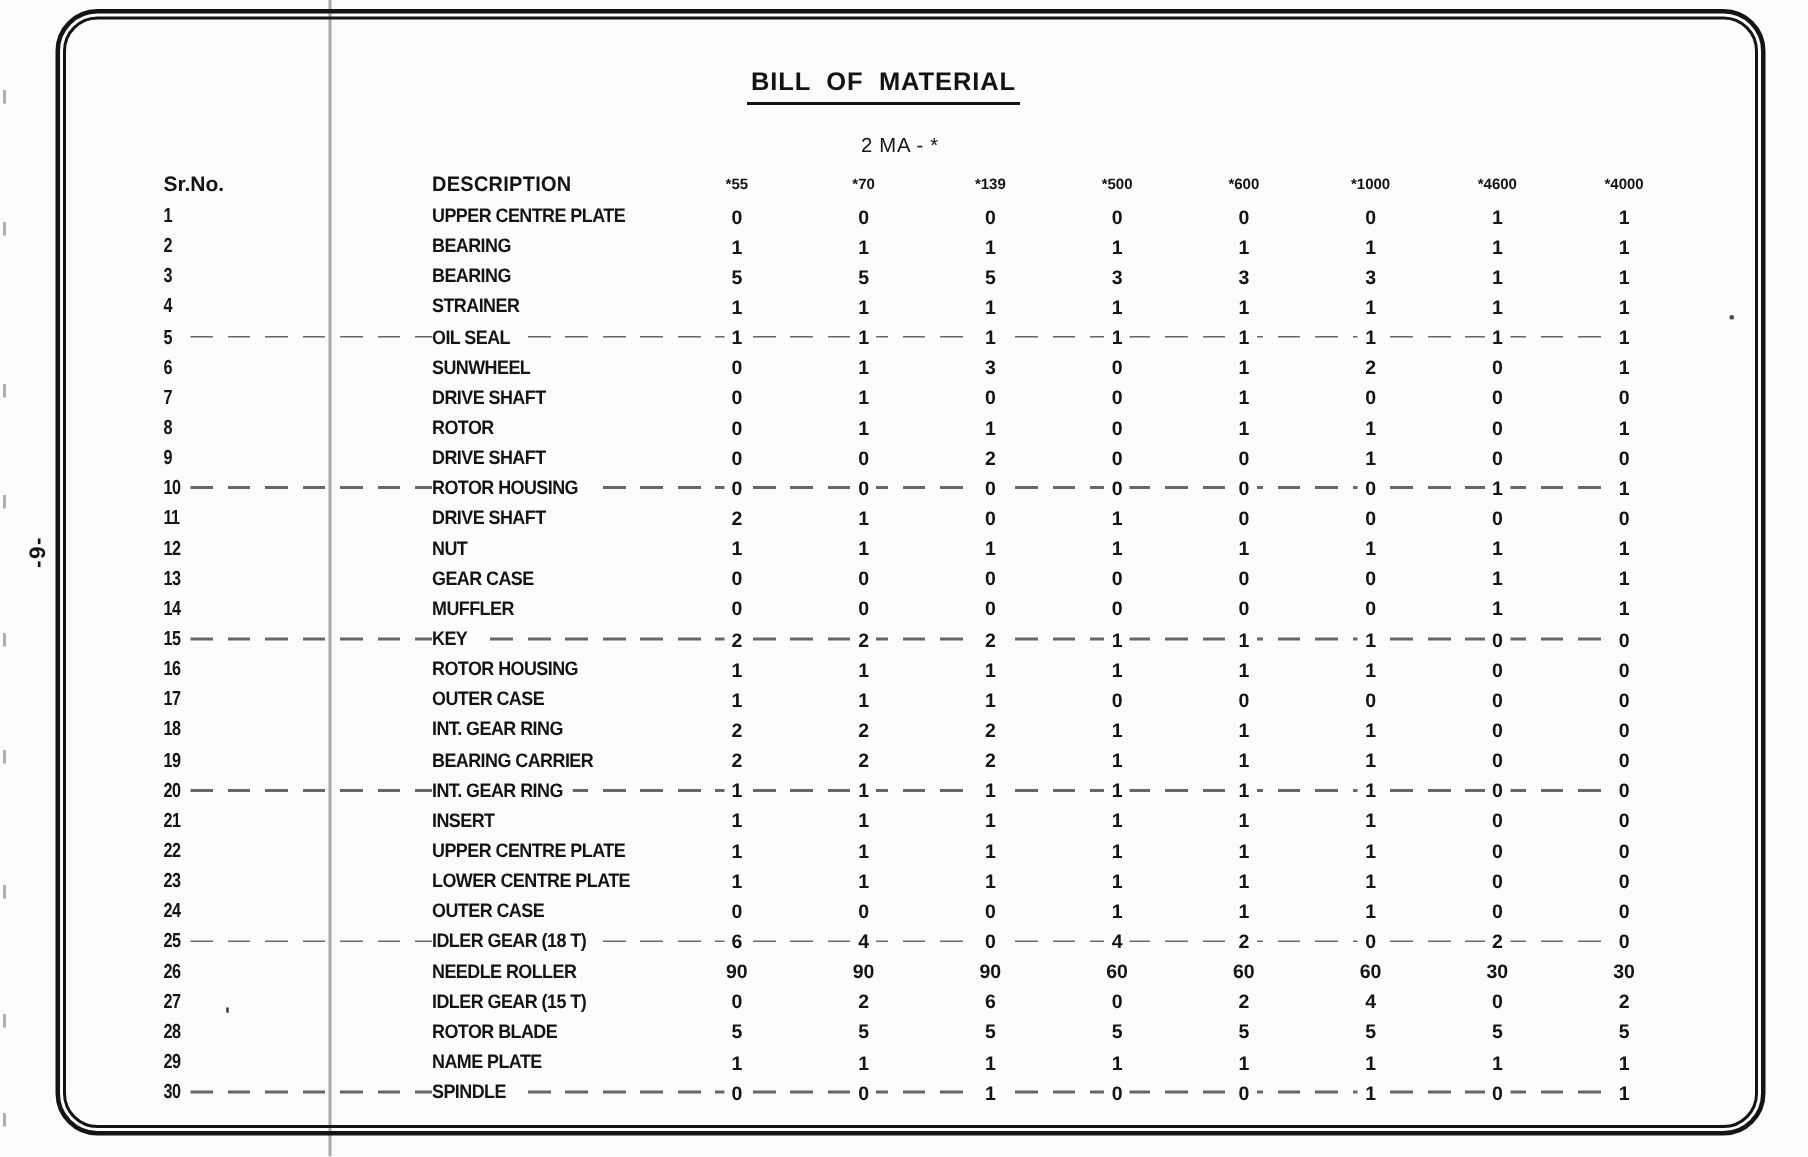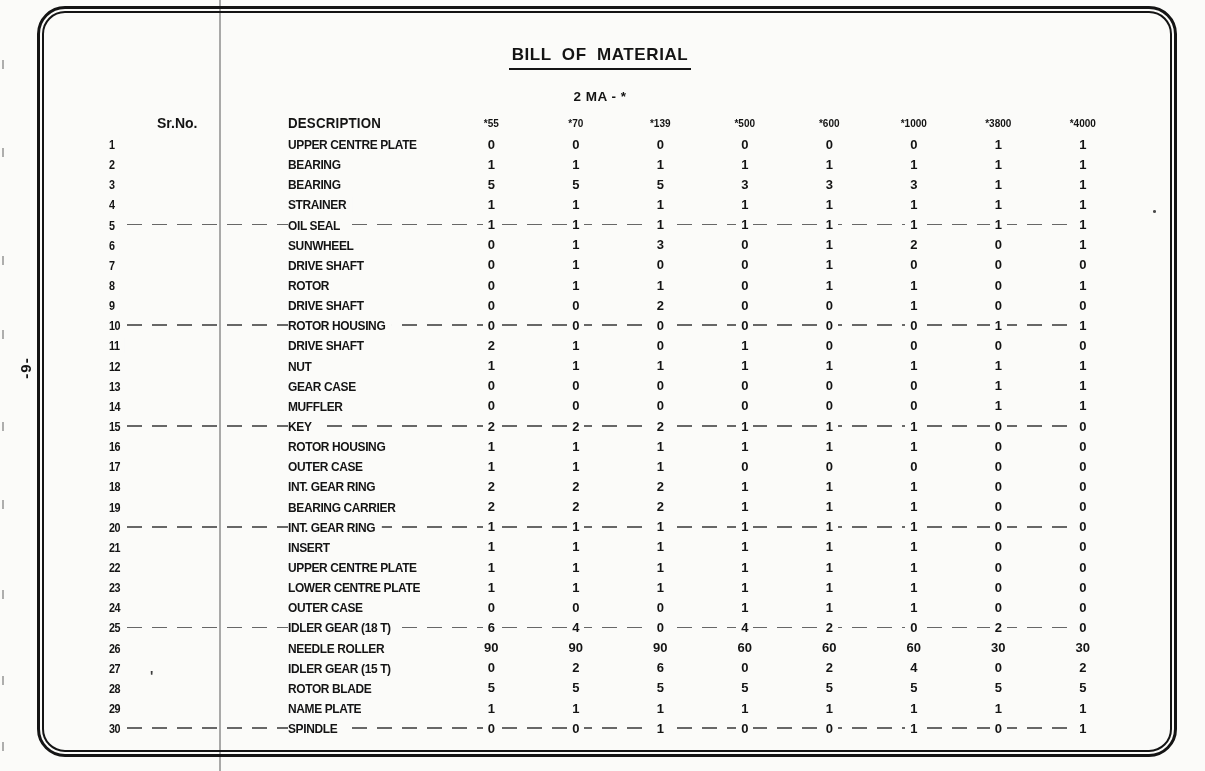--- a/index.html
+++ b/index.html
@@ -19,36 +19,36 @@
   
   .tick{position:absolute;left:2px;width:1.5px;height:9px;background:#8d8d8d;opacity:.7;}
   
   .frame{position:absolute;left:37px;top:6px;width:1140px;height:751px;
     border:3px solid var(--ink);border-radius:28px;box-sizing:border-box;}
   .frame-inner{position:absolute;inset:2px;border:2px solid var(--ink);border-radius:23px;}
   
   .page-number{position:absolute;left:2px;top:358px;width:50px;height:20px;
     text-align:center;font-weight:bold;font-size:15px;letter-spacing:1px;
     transform:rotate(-90deg);}
-  .title-wrap{position:absolute;left:95px;top:45px;width:1010px;text-align:center;}
+  .title-wrap{position:absolute;left:84px;top:45px;width:1010px;text-align:center;}
   .title{display:inline-block;font-weight:bold;font-size:17px;letter-spacing:.6px;word-spacing:5px;
     border-bottom:2.5px solid var(--ink);padding:0 3px 3px 3px;}
   .subtitle-wrap{position:absolute;left:95px;top:89px;width:1010px;text-align:center;
-    font-weight:bold;font-size:13.5px;letter-spacing:.5px;}
+    font-weight:normal;font-size:13.5px;letter-spacing:.5px;}
   
   .bom{position:absolute;left:95px;top:112px;width:1030px;}
   .row{display:grid;grid-template-columns:193px 161px repeat(8,84.5px);
     height:20.15px;align-items:center;position:relative;}
   .row.header{height:22px;}
   .cell{white-space:nowrap;}
   .sr{padding-left:14px;}
   .desc{padding-left:0;}
   .num{text-align:center;font-size:13px;font-weight:bold;}
   .hdr{font-weight:bold;}
-  .sr.hdr .mask{font-size:14px;transform:none;letter-spacing:0;margin-left:48px;}
+  .sr.hdr .mask{font-size:14px;transform:none;letter-spacing:0;}
   .desc.hdr .mask{font-size:14px;transform:scaleX(.95);letter-spacing:.2px;}
   .num.hdr{font-size:10px;}
   .mask{display:inline-block;position:relative;z-index:1;background:var(--paper);
     font-style:normal;}
   .sr .mask{font-weight:bold;font-size:13.5px;letter-spacing:-.5px;
     transform:scaleX(.8);transform-origin:0 50%;padding-right:6px;}
   .desc .mask{font-weight:bold;font-size:13px;letter-spacing:-.4px;
     transform:scaleX(.92);transform-origin:0 50%;padding-right:7px;}
   .num .mask{padding:0 5px;}
   
@@ -90,21 +90,21 @@
   <div class="bom">
     <div class="row header">
       <span class="cell sr hdr"><i class="mask">Sr.No.</i></span>
       <span class="cell desc hdr"><i class="mask">DESCRIPTION</i></span>
       <span class="cell num hdr">*55</span>
       <span class="cell num hdr">*70</span>
       <span class="cell num hdr">*139</span>
       <span class="cell num hdr">*500</span>
       <span class="cell num hdr">*600</span>
       <span class="cell num hdr">*1000</span>
-      <span class="cell num hdr">*3800</span>
+      <span class="cell num hdr">*4600</span>
       <span class="cell num hdr">*4000</span>
     </div>
     <div id="table-body">
   <div class="row">
     <span class="cell sr"><i class="mask">1</i></span>
     <span class="cell desc"><i class="mask">UPPER CENTRE PLATE</i></span>
     <span class="cell num"><i class="mask">0</i></span>
     <span class="cell num"><i class="mask">0</i></span>
     <span class="cell num"><i class="mask">0</i></span>
     <span class="cell num"><i class="mask">0</i></span>

